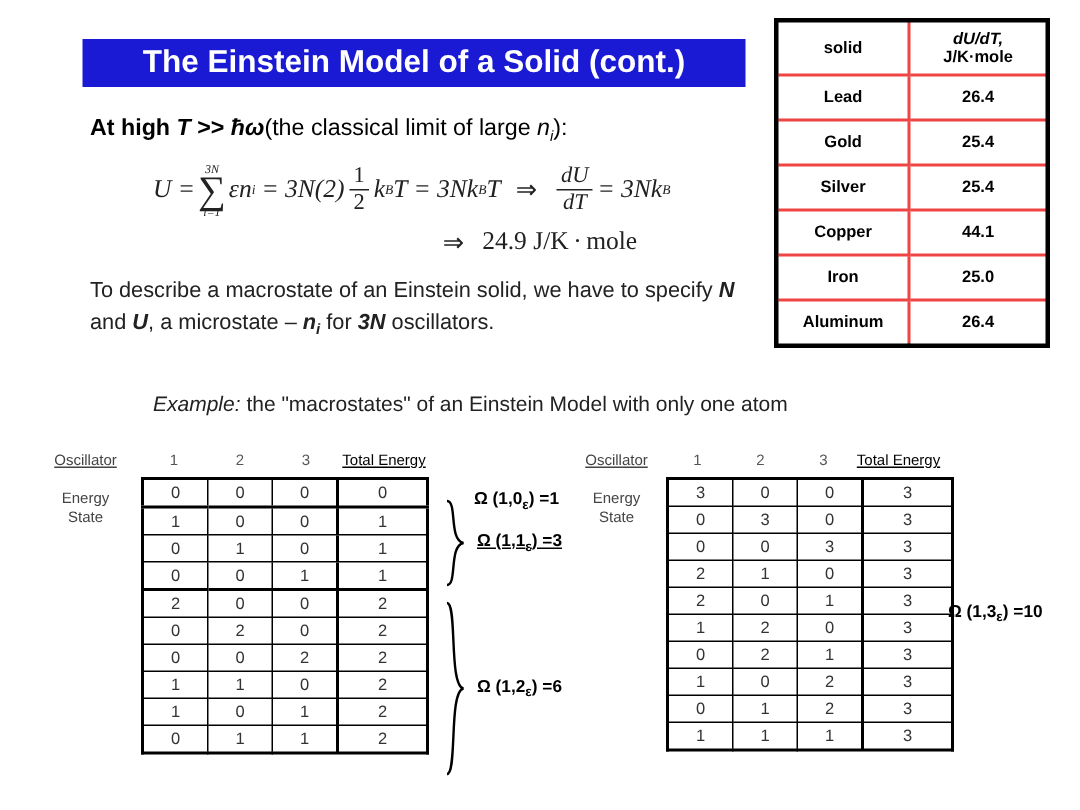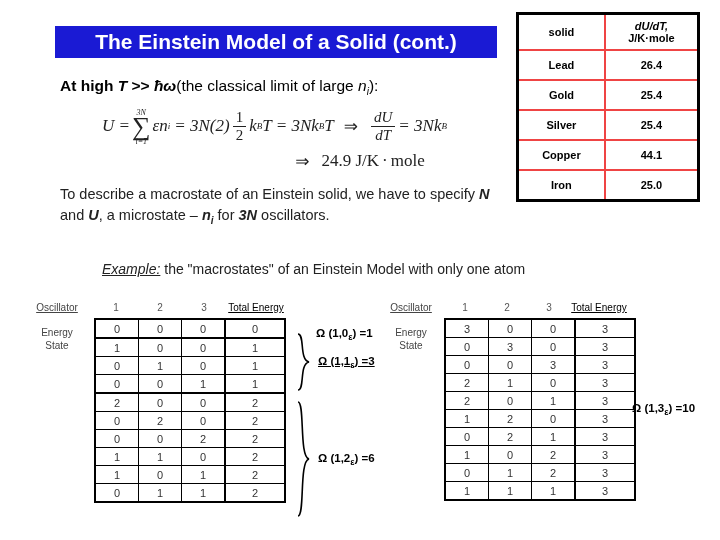--- a/index.html
+++ b/index.html
@@ -119,21 +119,20 @@
   #example-line {
     position: absolute;
     left: 102px;
     top: 261px;
     font-size: 14px;
     color: #222;
     white-space: nowrap;
   }
   #example-line .ex-label {
     font-style: italic;
-    text-decoration: underline;
   }
 
   
   #solids-table {
     position: absolute;
     left: 516px;
     top: 12px;
     width: 184px;
     border-collapse: collapse;
     border: 3px solid #000;
@@ -304,20 +303,24 @@
       <td class="val-col">25.4</td>
     </tr>
     <tr>
       <td class="name-col">Copper</td>
       <td class="val-col">44.1</td>
     </tr>
     <tr>
       <td class="name-col">Iron</td>
       <td class="val-col">25.0</td>
     </tr>
+    <tr>
+      <td class="name-col">Aluminum</td>
+      <td class="val-col">26.4</td>
+    </tr>
   </tbody>
 </table>
 
 <div class="micro-block" id="micro-left-block" style="left:24px; top:302px; width:300px; height:238px;">
   <div class="side-labels">
     <span class="osc-label">Oscillator</span>
     <span class="es-label">Energy</span>
     <span class="es-label">State</span>
   </div>
   <div class="micro-head" style="left:70px; top:0px;">

